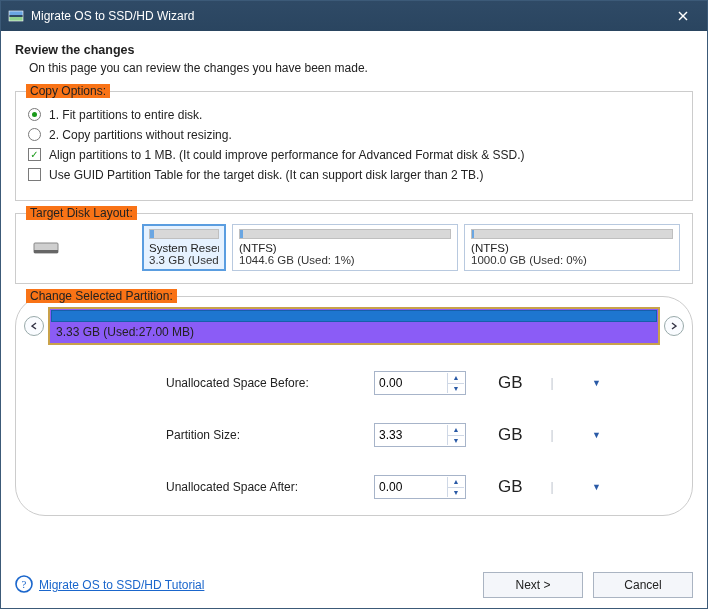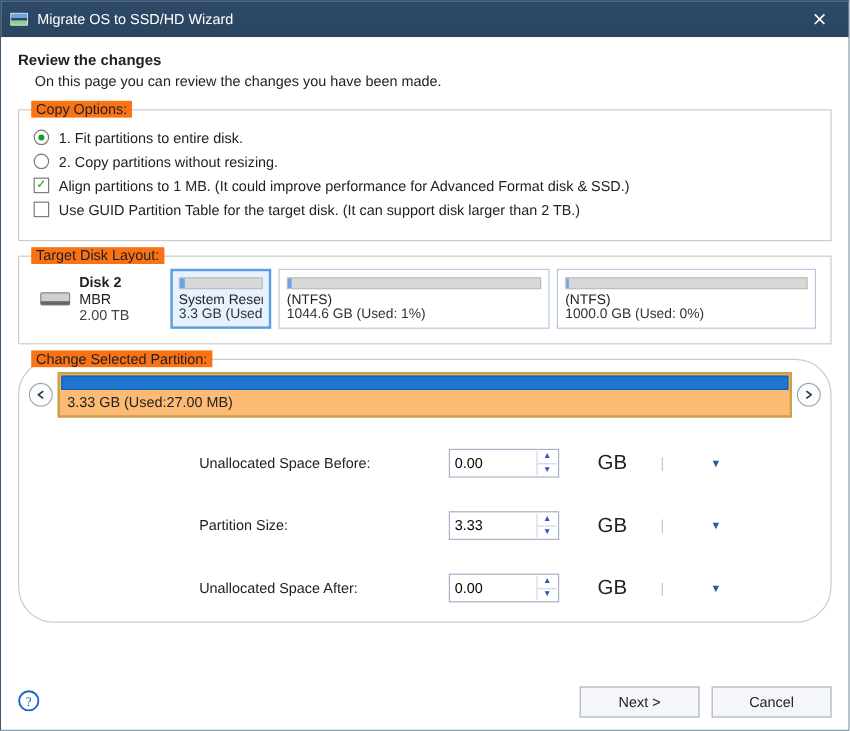--- a/index.html
+++ b/index.html
@@ -28,21 +28,21 @@
 .part { border:1px solid #b8c9df; padding:4px 6px; display:flex; flex-direction:column; justify-content:center; box-sizing:border-box; }
 .part.selected { background:#e6f2ff; border:2px solid #5a9de0; padding:3px 5px; }
 .part .bar { height:8px; background:#d8d8d8; border:1px solid #bfbfbf; margin-bottom:3px; position:relative; }
 .part .bar .used { position:absolute; left:0; top:0; bottom:0; background:#6aa6e2; width:2px; }
 .part .l1 { font-size:11.5px; white-space:nowrap; overflow:hidden; }
 .part .l2 { font-size:11.5px; color:#333; white-space:nowrap; overflow:hidden; }
 .change-box { position:relative; padding:0 20px; }
 .arrow-btn { position:absolute; top:50%; transform:translateY(-50%); width:18px; height:18px; border:1px solid #9aa; border-radius:50%; display:flex; align-items:center; justify-content:center; background:#fafcff; font-size:10px; color:#334; }
 .arrow-btn.left { left:-4px; }
 .arrow-btn.right { right:-4px; }
-.sel-part { border:2px solid #c9a24a; background:#fdba74; }
+.sel-part { border:2px solid #c9a24a; background:#8b5cf6; }
 .sel-part .topbar { height:10px; background:#1e76d0; border:1px solid #165faa; margin:1px; }
 .sel-part .label { padding:2px 6px 4px 6px; font-size:12px; }
 .form-grid { display:grid; grid-template-columns:180px 92px 18px 24px 18px; align-items:center; row-gap:6px; column-gap:4px; margin:26px 0 4px 138px;gap:28px; }
 .form-grid .lbl { text-align:left; font-size:12px; }
 .num-input { display:flex; align-items:center; border:1px solid #a7b4c9; height:22px; }
 .num-input input { border:none; outline:none; width:64px; padding:0 4px; font-size:12px; height:20px; }
 .num-input .spin { width:16px; height:20px; display:flex; flex-direction:column; border-left:1px solid #cfd8e6; }
 .num-input .spin div { flex:1; display:flex; align-items:center; justify-content:center; font-size:7px; color:#2a5aa6; }
 .num-input .spin div:first-child { border-bottom:1px solid #cfd8e6; }
 .unit { text-align:center; padding-left:4px; font-size:17px; }
@@ -106,25 +106,20 @@
     <div class="fieldset">
       <span class="legend">Target Disk Layout:</span>
       <div class="layout-row">
         <div class="disk-cell">
           <span class="disk-icon">
             <svg width="28" height="14" viewBox="0 0 28 14">
                 <rect x="2" y="2" width="24" height="10" rx="1" fill="#cfcfcf" stroke="#888"></rect>
                 <rect x="2" y="9" width="24" height="3" fill="#666"></rect>
               </svg>
           </span>
-          <div class="disk-info">
-            <div class="t1">Disk 2</div>
-            <div class="t2">MBR</div>
-            <div class="t3">2.00 TB</div>
-          </div>
         </div>
         <div class="part selected" style="width:84px;">
           <div class="bar">
               <div class="used" style="width:4px;"></div>
             </div>
           <div class="l1">System Reser</div>
           <div class="l2">3.3 GB (Used:</div>
         </div>
         <div class="part" style="flex:1.05;">
           <div class="bar">
@@ -203,19 +198,20 @@
     </div>
 
     <div class="footer">
       <div class="help">
         <span>
           <svg width="18" height="18" viewBox="0 0 18 18">
               <circle cx="9" cy="9" r="8" fill="none" stroke="#1a66cc" stroke-width="1.6"></circle>
               <text x="9" y="13" text-anchor="middle" font-size="11" fill="#1a66cc" font-family="Segoe UI">?</text>
             </svg>
         </span>
+        <a href="#">Migrate OS to SSD/HD Tutorial</a>
       </div>
       <div class="footer-spacer"></div>
       <div class="btn">Next &gt;</div>
       <div class="btn">Cancel</div>
     </div>
   </div>
 </div>
 
 </body></html>

